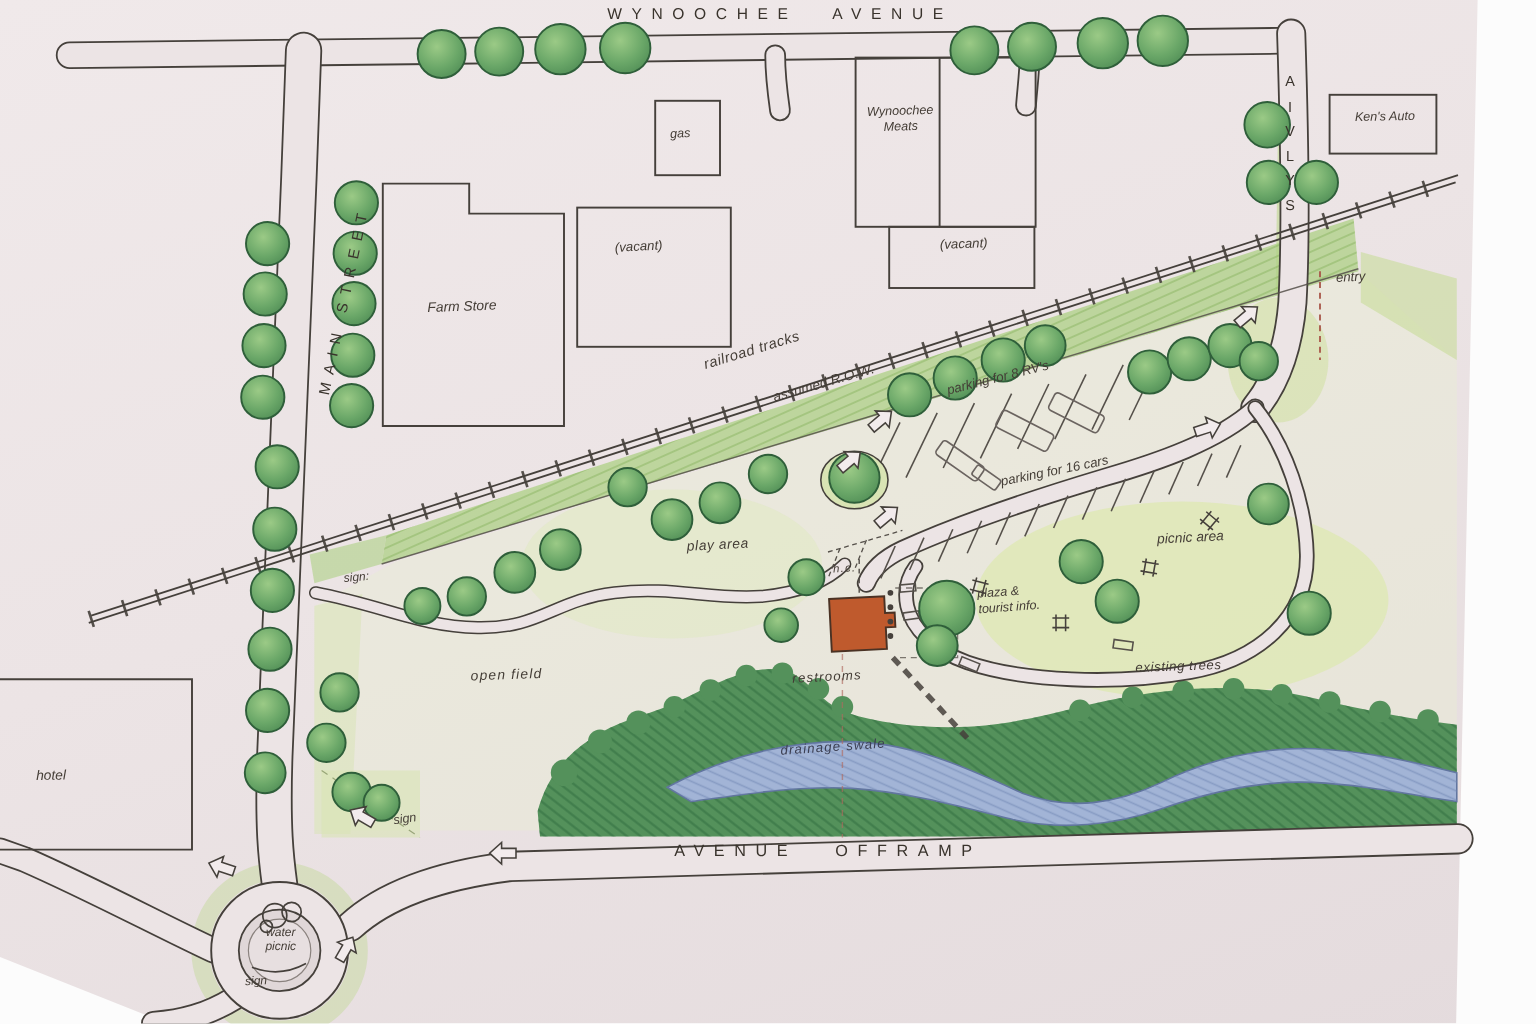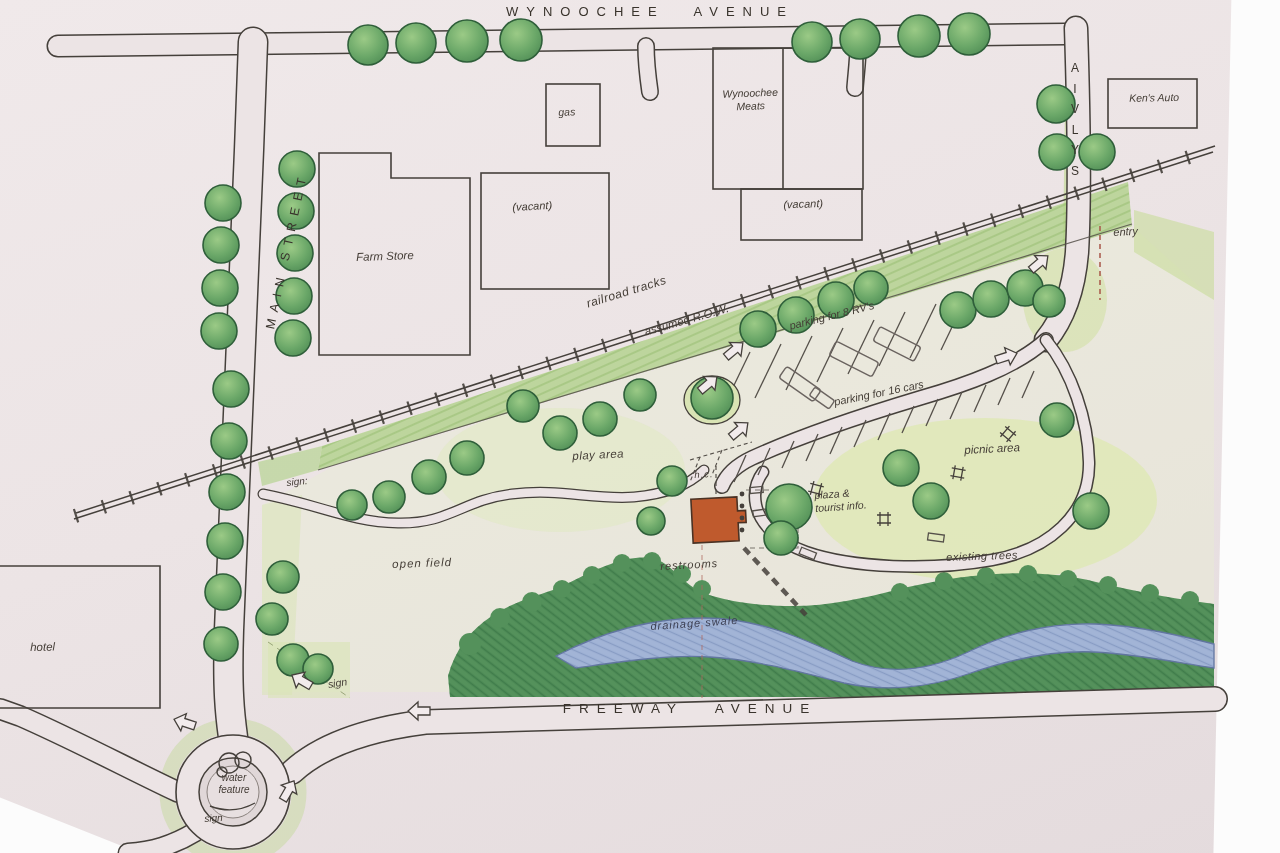--- a/index.html
+++ b/index.html
@@ -332,21 +332,21 @@
 
   <span class="lbl caps ctr" style="left:137px;top:243px;width:300px;font-size:12.5px;letter-spacing:7px;transform:rotate(-78deg);transform-origin:center;">MAIN STREET</span>
 
   <span class="lbl caps vert" style="left:1062px;top:58px;width:26px;font-size:12px;line-height:20.5px;">A
 I
 V
 L
 Y
 S</span>
 
-  <span class="lbl caps ctr" style="left:500px;top:701px;width:380px;font-size:13.5px;letter-spacing:8px;word-spacing:20px;">FREEWAY AVENUE</span>
+  <span class="lbl caps ctr" style="left:500px;top:701px;width:380px;font-size:13.5px;letter-spacing:8px;word-spacing:20px;">AVENUE OFFRAMP</span>
 
   <span class="lbl" style="left:558px;top:106px;font-size:10.5px;transform:rotate(-3deg);">gas</span>
   <span class="lbl ctr" style="left:492px;top:202px;width:80px;font-size:11px;transform:rotate(-3deg);">(vacant)</span>
   <span class="lbl" style="left:356px;top:251px;font-size:11.5px;transform:rotate(-2deg);">Farm Store</span>
   <span class="lbl ctr" style="left:712px;top:88px;width:76px;font-size:10.5px;line-height:13px;transform:rotate(-2deg);">Wynoochee
 Meats</span>
   <span class="lbl ctr" style="left:766px;top:199px;width:74px;font-size:11px;transform:rotate(-2deg);">(vacant)</span>
   <span class="lbl ctr" style="left:1118px;top:92px;width:72px;font-size:10.5px;transform:rotate(-1deg);">Ken's Auto</span>
   <span class="lbl" style="left:30px;top:641px;font-size:11.5px;transform:rotate(-1deg);text-align:right;">hotel</span>
 
@@ -357,20 +357,20 @@
   <span class="lbl" style="left:572px;top:450px;font-size:11.5px;letter-spacing:.5px;transform:rotate(-3deg);">play area</span>
   <span class="lbl" style="left:964px;top:444px;font-size:11.5px;transform:rotate(-3deg);">picnic area</span>
   <span class="lbl" style="left:814px;top:489px;font-size:10.5px;line-height:13px;transform:rotate(-4deg);">plaza &amp;
 tourist info.</span>
   <span class="lbl" style="left:694px;top:470px;font-size:9.5px;letter-spacing:1px;transform:rotate(-3deg);">h.c.</span>
   <span class="lbl" style="left:660px;top:560px;font-size:11px;letter-spacing:1px;transform:rotate(-3deg);">restrooms</span>
   <span class="lbl" style="left:392px;top:558px;font-size:11.5px;letter-spacing:1px;transform:rotate(-2deg);">open field</span>
   <span class="lbl" style="left:946px;top:551px;font-size:11px;letter-spacing:.5px;transform:rotate(-2deg);">existing trees</span>
   <span class="lbl" style="left:650px;top:620px;font-size:11px;letter-spacing:1px;transform:rotate(-4deg);color:#3c3f52;">drainage swale</span>
   <span class="lbl ctr" style="left:206px;top:772px;width:56px;font-size:10px;line-height:11.5px;">water
-feature</span>
+picnic</span>
   <span class="lbl" style="left:1113px;top:226px;font-size:11px;transform:rotate(-3deg);">entry</span>
   <span class="lbl" style="left:286px;top:477px;font-size:10px;transform:rotate(-5deg);">sign:</span>
   <span class="lbl" style="left:327px;top:678px;font-size:10.5px;transform:rotate(-8deg);">sign</span>
   <span class="lbl" style="left:204px;top:813px;font-size:10px;transform:rotate(-3deg);">sign</span>
 </div>
 
 </div>
 
 </body></html>

